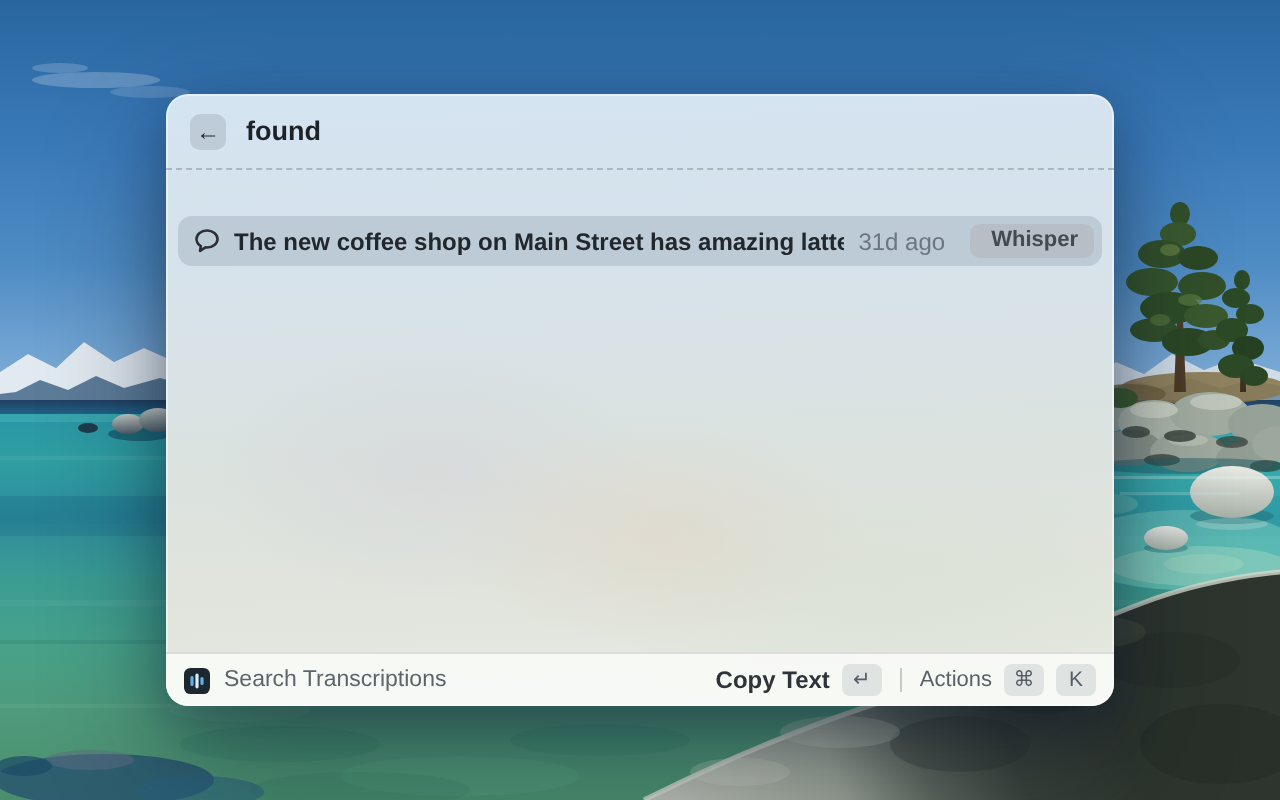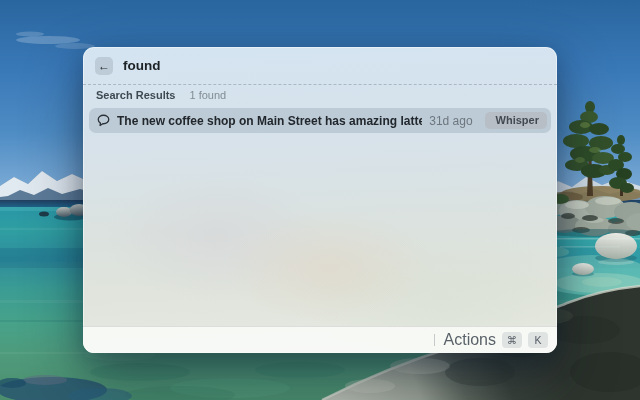--- a/index.html
+++ b/index.html
@@ -46,21 +46,21 @@
   .badge.whisper{background:#b8bec5;color:#434a52;padding-left:11px;}
 
   .footer{position:absolute;bottom:0;left:0;right:0;height:26px;display:flex;align-items:center;
     padding:0 9px;background:rgba(250,251,249,.85);border-top:1px solid rgba(55,65,75,.14);}
   .footer-left{display:flex;align-items:center;gap:7px;}
   .app-label{font-size:11.5px;color:#5d656c;}
   .footer-right{margin-left:auto;display:flex;align-items:center;gap:6px;}
   .action-group{display:flex;align-items:center;gap:6px;cursor:pointer;background:none;border:none;
     padding:0;font-family:inherit;}
   .action-strong{font-size:12px;font-weight:700;color:#2e343a;}
-  .action-label{font-size:16px;font-weight:500;color:#5a6269;}
+  .action-label{font-size:11px;font-weight:500;color:#5a6269;}
   .keycap{display:inline-flex;align-items:center;justify-content:center;min-width:12px;height:16px;
     padding:0 4px;border-radius:4px;background:rgba(118,128,138,.18);font-size:10.5px;color:#565e66;}
   .vdiv{width:1px;height:12px;background:rgba(70,80,90,.28);margin:0 3px;}
 </style>
 </head>
 <body>
 
 <div class="stage">
 
   <svg class="scene" viewBox="0 0 640 400" width="640" height="400" preserveAspectRatio="none" aria-hidden="true">
@@ -239,39 +239,50 @@
 
     <div class="search-bar">
       <button class="back-btn">
         <span>←</span>
       </button>
       <div class="query">found</div>
     </div>
 
     <div class="divider"></div>
 
-    <div class="results-header">
-      <span class="rh-label">Search Results</span>
-      <span class="rh-count">1 found</span>
-    </div>
 
     <div class="result-row">
       <span class="chat-icon">
         <svg width="15" height="15" viewBox="0 0 16 16" fill="none">
           <path d="M8 2.4 C4.9 2.4 2.4 4.4 2.4 6.9 C2.4 8.4 3.3 9.8 4.7 10.7 L4.3 13.3 L7.2 11.4 C7.5 11.45 7.75 11.45 8 11.45 C11.1 11.45 13.6 9.4 13.6 6.9 C13.6 4.4 11.1 2.4 8 2.4 Z" stroke="#2b3137" stroke-width="1.4" stroke-linejoin="round"></path>
         </svg>
       </span>
       <span class="result-text">The new coffee shop on Main Street has amazing lattes. Defin...</span>
       <span class="result-time">31d ago</span>
       <span class="spacer"></span>
       <span class="badge whisper">Whisper</span>
     </div>
 
     <div class="footer">
+      <div class="footer-left">
+        <span style="display:flex;">
+          <svg width="13" height="13" viewBox="0 0 13 13">
+            <rect x="0" y="0" width="13" height="13" rx="3.2" fill="#1c2830"></rect>
+            <rect x="3.2" y="4" width="1.6" height="5" rx=".8" fill="#5fb0e8"></rect>
+            <rect x="5.7" y="2.8" width="1.6" height="7.4" rx=".8" fill="#d6ecfa"></rect>
+            <rect x="8.2" y="4.5" width="1.6" height="4" rx=".8" fill="#5fb0e8"></rect>
+          </svg>
+        </span>
+        <span class="app-label">Search Transcriptions</span>
+      </div>
       <div class="footer-right">
+        <button class="action-group">
+          <span class="action-strong">Copy Text</span>
+          <span class="keycap">↵</span>
+        </button>
         <span class="vdiv"></span>
         <button class="action-group">
           <span class="action-label">Actions</span>
           <span class="keycap">⌘</span>
           <span class="keycap">K</span>
         </button>
       </div>
     </div>
 
   </div>

